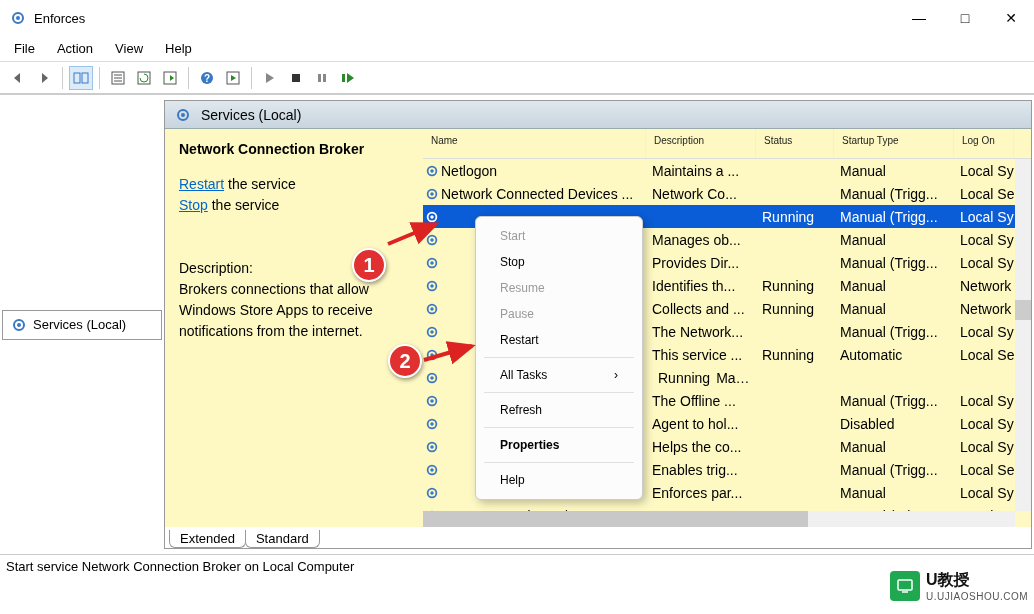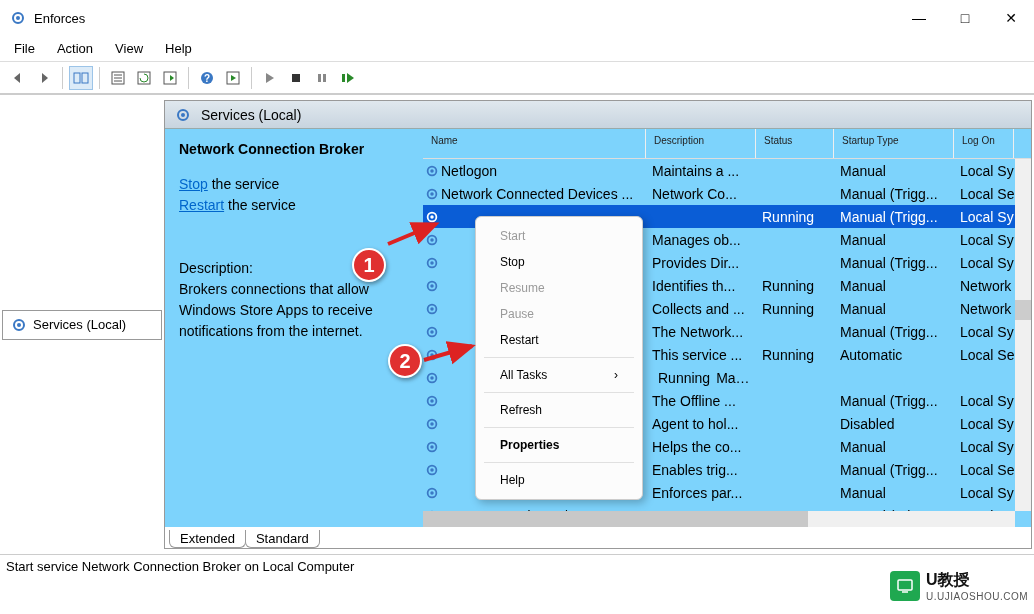--- a/index.html
+++ b/index.html
@@ -16,21 +16,21 @@
 .toolbar { height: 32px; display: flex; align-items: center; padding-left: 6px; gap: 2px; border-bottom: 1px solid #ccc; }
 .tbtn { width: 24px; height: 24px; display: flex; align-items: center; justify-content: center; border: 1px solid transparent; }
 .tsep { width: 1px; height: 22px; background: #ccc; margin: 0 4px; }
 
 .body { display: flex; height: 460px; border-top: 1px solid #ccc; align-items: center; }
 .leftpane { width: 160px; border: 1px solid #999; margin: 2px 0 2px 2px; padding: 4px; }
 .leftitem { display: flex; align-items: center; gap: 6px; font-size: 13px; padding: 2px 4px; }
 
 .rightpane { flex: 1; margin: 2px 2px 2px 2px; border: 1px solid #999; display: flex; flex-direction: column; overflow: hidden; }
 .rhdr { height: 28px; background: linear-gradient(#e0e8ee, #c8d4df); border-bottom: 1px solid #9aa; display: flex; align-items: center; padding-left: 10px; gap: 10px; font-size: 14px; }
-.rbody { flex: 1; display: flex; overflow: hidden; background: #7dd3fc; }
+.rbody { flex: 1; display: flex; overflow: hidden; background: #fef9c3; }
 .detail { width: 258px; padding: 10px 14px; font-size: 14px; line-height: 1.5; }
 .detail .stitle { font-weight: bold; margin-bottom: 14px; }
 .detail a { color: #0066cc; text-decoration: underline; }
 
 .listwrap { flex: 1; position: relative; overflow: hidden; }
 .listhdr { display: flex; height: 30px; border-bottom: 1px solid #ddd; font-size: 10px; color: #222; }
 .listhdr .col { padding: 6px 8px; border-right: 1px solid #eee; }
 .col-name { width: 223px; }
 .col-desc { width: 110px; }
 .col-status { width: 78px; }
@@ -189,22 +189,22 @@
     <div class="rhdr">
       <svg class="gear" viewBox="0 0 16 16">
           <circle cx="8" cy="8" r="5" fill="none" stroke="#3a78c4" stroke-width="2"></circle>
           <circle cx="8" cy="8" r="2" fill="#3a78c4"></circle>
         </svg>
       <span>Services (Local)</span>
     </div>
     <div class="rbody">
       <div class="detail">
         <div class="stitle">Network Connection Broker</div>
+        <div><a href="#">Restart</a><span> the service</span></div>
         <div><a href="#">Stop</a><span> the service</span></div>
-        <div><a href="#">Restart</a><span> the service</span></div>
         <br><br>
         <div>Description:</div>
         <div>Brokers connections that allow Windows Store Apps to receive notifications from the internet.</div>
       </div>
 
       <div class="listwrap">
         <div class="listhdr">
           <div class="col col-name">Name</div>
           <div class="col col-desc">Description</div>
           <div class="col col-status">Status</div>

